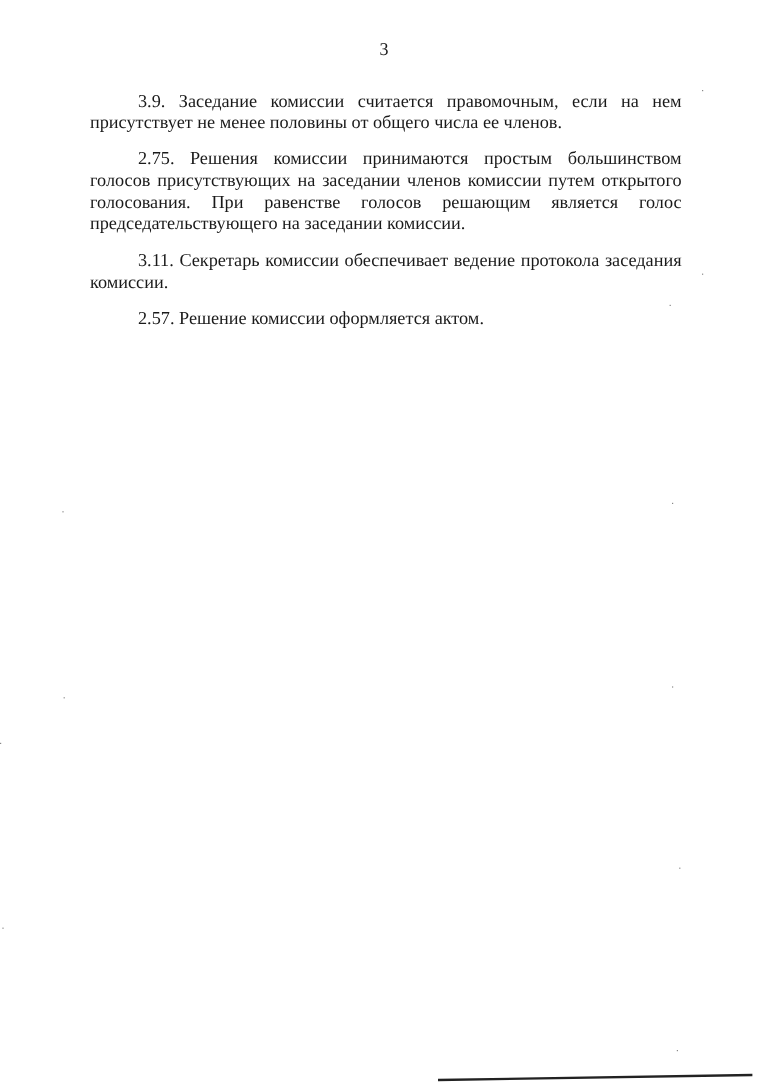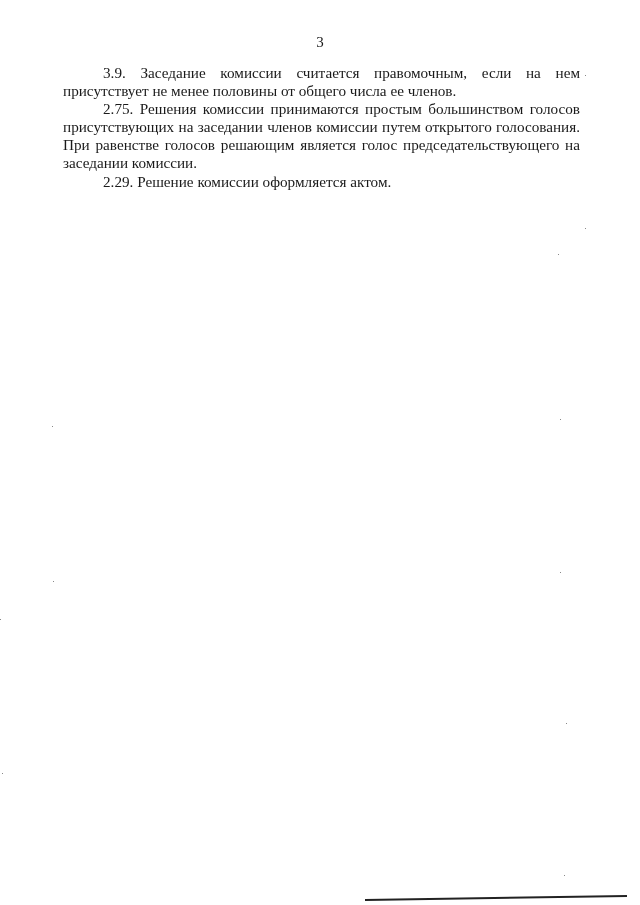--- a/index.html
+++ b/index.html
@@ -10,37 +10,38 @@
     font-family: "Liberation Serif", "DejaVu Serif", serif;
   }
   .page-number {
     position: absolute; top: 33px; left: 0; width: 640px;
     text-align: center; font-size: 15px; line-height: 18px;
   }
   .body {
     position: absolute; left: 63px; top: 64px; width: 517px;
     font-size: 15.2px; line-height: 18.1px;
   }
-  .para { margin: 0; text-indent: 40px; text-align: justify; }
+  .para { margin: 12px; text-indent: 40px; text-align: justify; }
   .speck { position: absolute; width: 1px; height: 1px; background: #888; }
   .bottom-line {
     position: absolute; left: 365px; top: 899px; width: 262px; height: 1.5px;
     background: #222; transform: rotate(-0.9deg); transform-origin: left center;
   }
 </style>
 </head>
 <body>
 
 <div class="page">
   <div class="page-number">3</div>
 
   <div class="body">
     <p class="para">3.9. Заседание комиссии считается правомочным, если на нем присутствует не менее половины от общего числа ее членов.</p>
     <p class="para">2.75. Решения комиссии принимаются простым большинством голосов присутствующих на заседании членов комиссии путем открытого голосования. При равенстве голосов решающим является голос председательствующего на заседании комиссии.</p>
-    <p class="para">2.29. Решение комиссии оформляется актом.</p>
+    <p class="para">3.11. Секретарь комиссии обеспечивает ведение протокола заседания комиссии.</p>
+    <p class="para">2.57. Решение комиссии оформляется актом.</p>
   </div>
 
   <div class="speck" style="left:52px;top:426px;"></div>
   <div class="speck" style="left:53px;top:581px;"></div>
   <div class="speck" style="left:0px;top:619px;"></div>
   <div class="speck" style="left:2px;top:773px;"></div>
   <div class="speck" style="left:585px;top:75px;"></div>
   <div class="speck" style="left:585px;top:228px;"></div>
   <div class="speck" style="left:558px;top:254px;"></div>
   <div class="speck" style="left:560px;top:419px;"></div>

